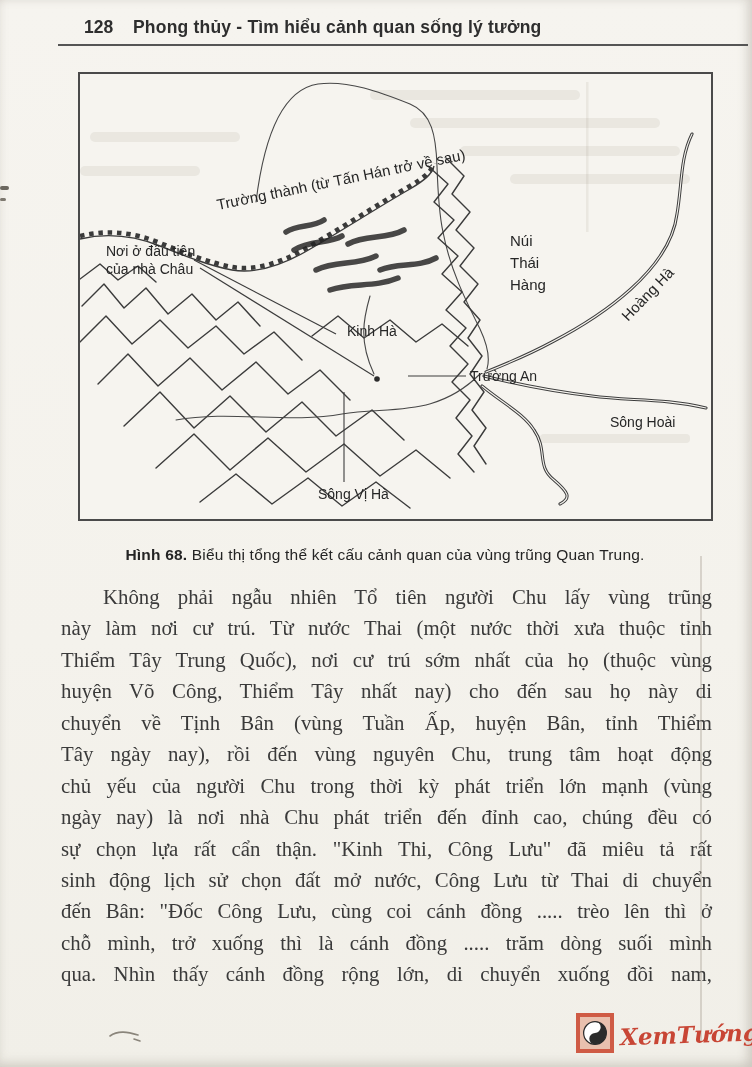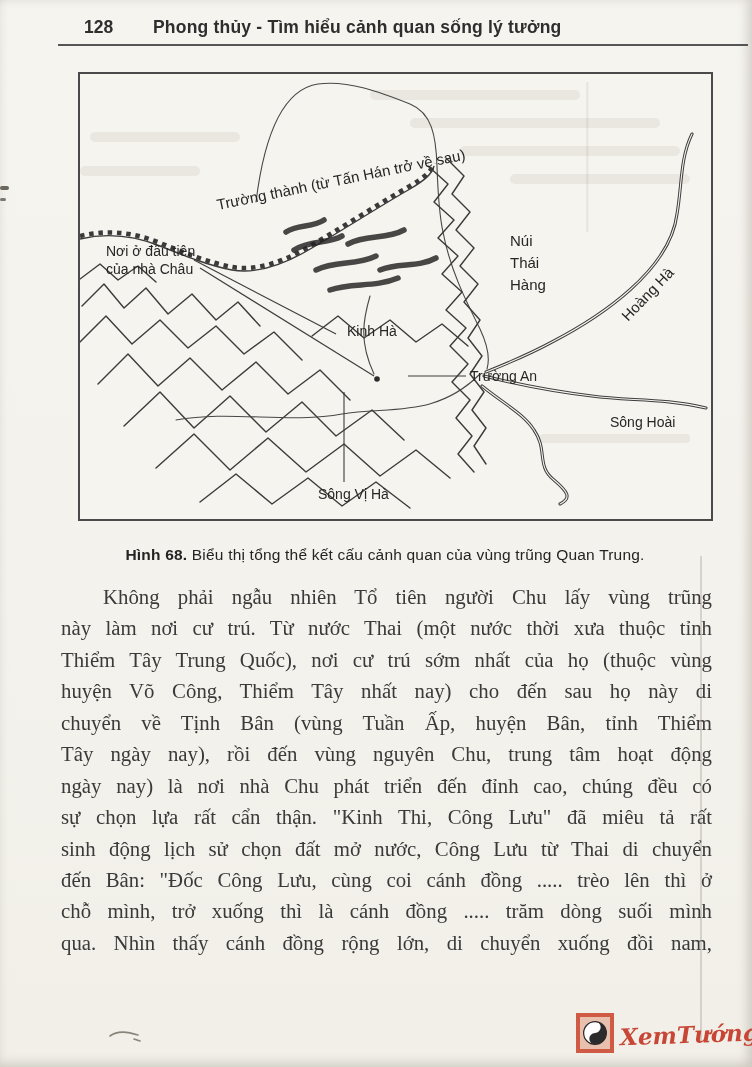--- a/index.html
+++ b/index.html
@@ -11,21 +11,21 @@
   }
   .page{
     position:absolute;inset:0;
     background:
       linear-gradient(180deg,#f6f4ef 0%,#f4f2ec 60%,#f1efe8 100%);
     box-shadow:inset -6px 0 10px rgba(120,112,100,.18), inset 0 -6px 10px rgba(120,112,100,.14);
   }
   
   .header{position:absolute;top:17px;left:0;width:100%;}
   .pagenum{position:absolute;left:84px;top:0;font-size:17.5px;font-weight:bold;color:#2e2e2e;text-align:right;}
-  .htitle{position:absolute;left:153px;top:0;font-size:17.5px;font-weight:bold;color:#2e2e2e;letter-spacing:.2px;}
+  .htitle{position:absolute;left:133px;top:0;font-size:17.5px;font-weight:bold;color:#2e2e2e;letter-spacing:.2px;}
   .hrule{position:absolute;top:44px;left:58px;width:690px;height:2px;background:#555;}
   
   .figure{
     position:absolute;left:78px;top:72px;width:631px;height:445px;
     border:2px solid #4a4a4a;background:#f6f4ef;
   }
   .figure svg{display:block;width:100%;height:100%;}
   .map-ink{stroke:#3b3b3b;fill:none;stroke-width:1.4;stroke-linejoin:round;stroke-linecap:round;}
   .map-thin{stroke:#474747;fill:none;stroke-width:1.1;stroke-linecap:round;}
   .forest{stroke:#222;fill:none;stroke-width:5.5;stroke-linecap:round;opacity:.82;}
@@ -172,20 +172,21 @@
     <b>Hình 68.</b><span> Biểu thị tổng thể kết cấu cảnh quan của vùng trũng Quan Trung.</span>
   </div>
 
   <div class="bodytext">
     <div class="bline indent">Không phải ngẫu nhiên Tổ tiên người Chu lấy vùng trũng</div>
     <div class="bline">này làm nơi cư trú. Từ nước Thai (một nước thời xưa thuộc tỉnh</div>
     <div class="bline">Thiểm Tây Trung Quốc), nơi cư trú sớm nhất của họ (thuộc vùng</div>
     <div class="bline">huyện Võ Công, Thiểm Tây nhất nay) cho đến sau họ này di</div>
     <div class="bline">chuyển về Tịnh Bân (vùng Tuần Ấp, huyện Bân, tỉnh Thiểm</div>
     <div class="bline">Tây ngày nay), rồi đến vùng nguyên Chu, trung tâm hoạt động</div>
+    <div class="bline">chủ yếu của người Chu trong thời kỳ phát triển lớn mạnh (vùng</div>
     <div class="bline">ngày nay) là nơi nhà Chu phát triển đến đỉnh cao, chúng đều có</div>
     <div class="bline">sự chọn lựa rất cẩn thận. "Kinh Thi, Công Lưu" đã miêu tả rất</div>
     <div class="bline">sinh động lịch sử chọn đất mở nước, Công Lưu từ Thai di chuyển</div>
     <div class="bline">đến Bân: "Đốc Công Lưu, cùng coi cánh đồng ..... trèo lên thì ở</div>
     <div class="bline">chỗ mình, trở xuống thì là cánh đồng ..... trăm dòng suối mình</div>
     <div class="bline">qua. Nhìn thấy cánh đồng rộng lớn, di chuyển xuống đồi nam,</div>
   </div>
 
   <div class="scanline-r"></div>
   <div class="edge-mark1"></div>

